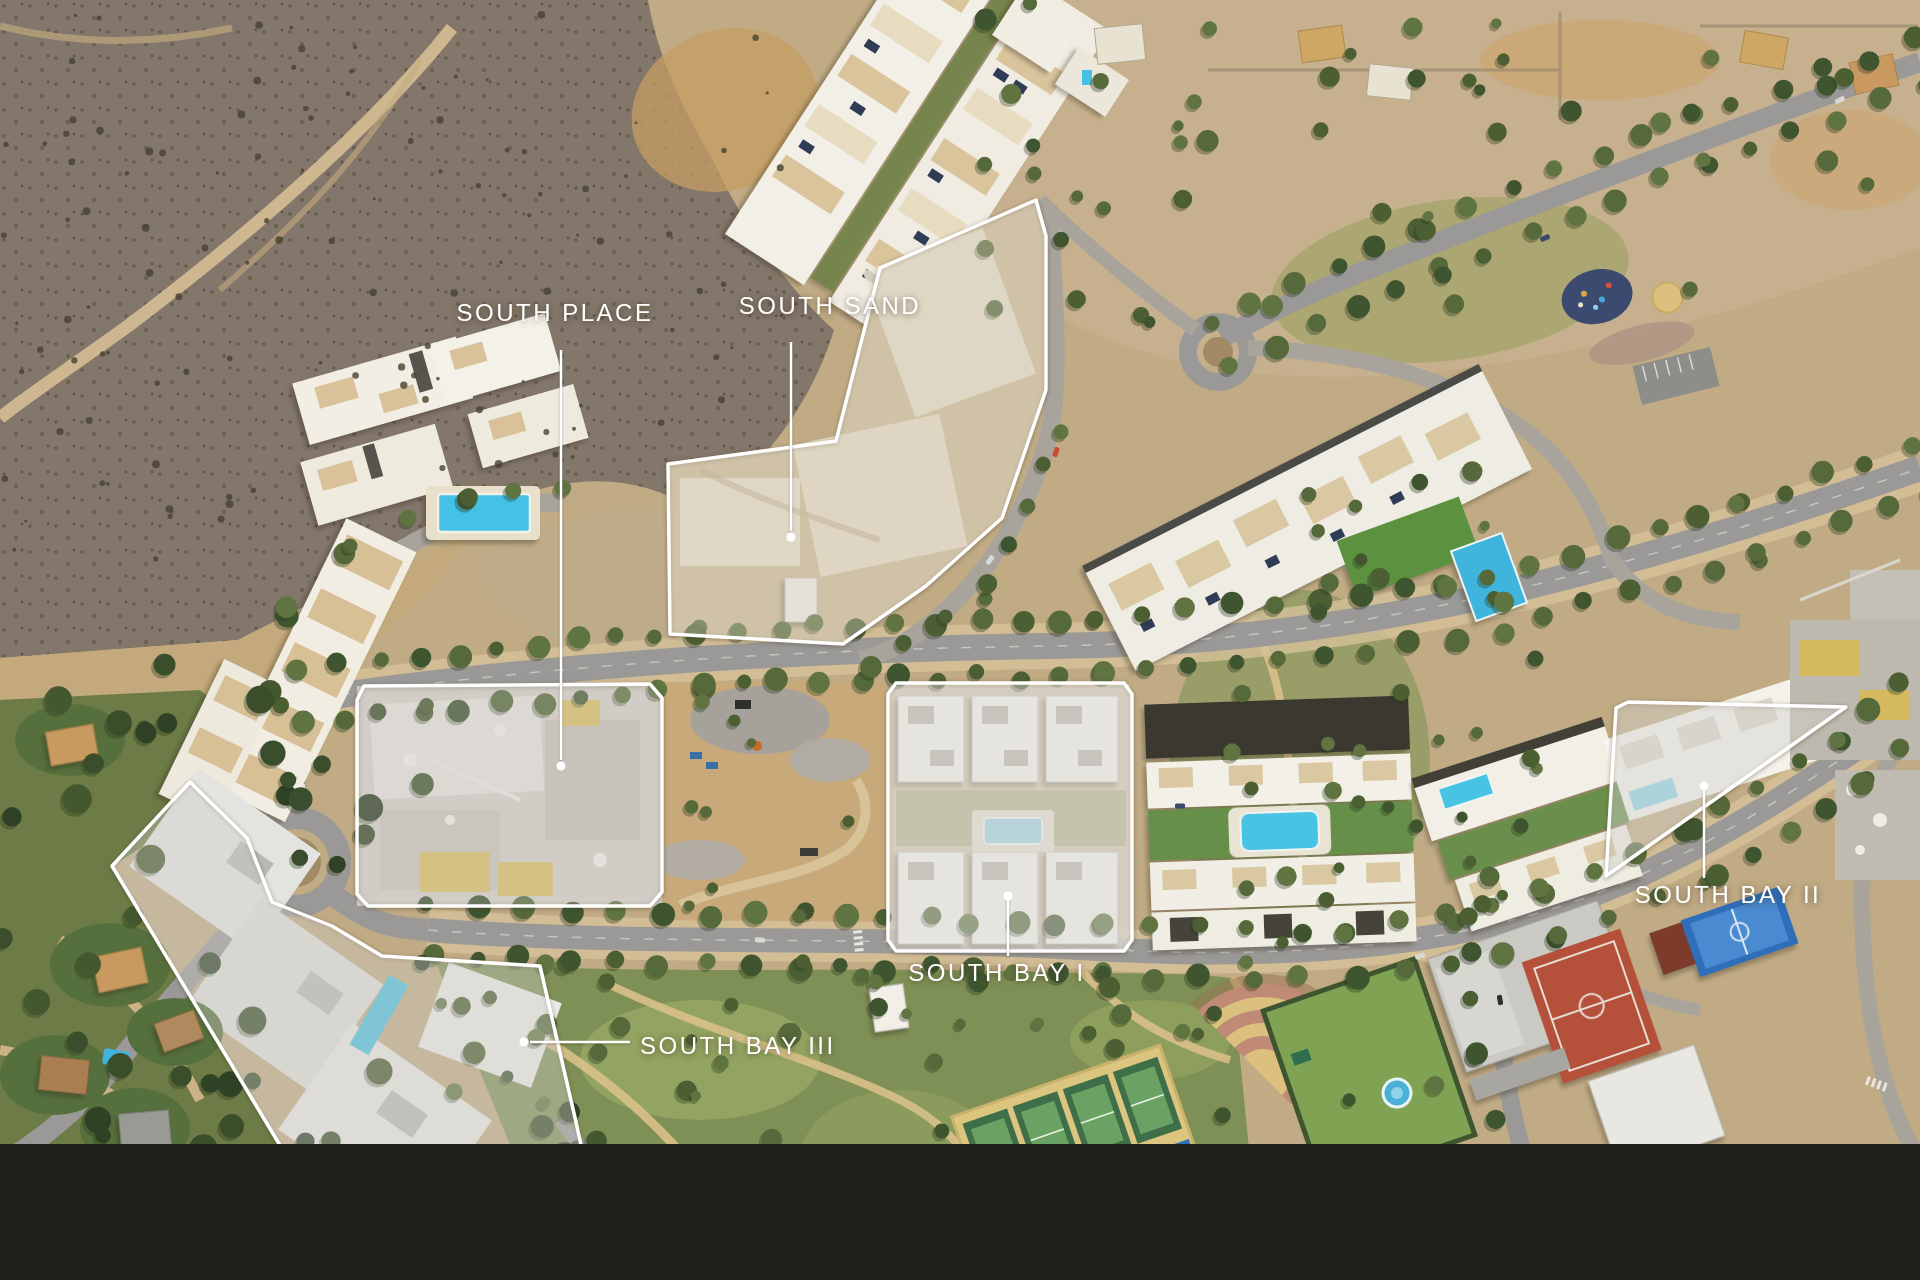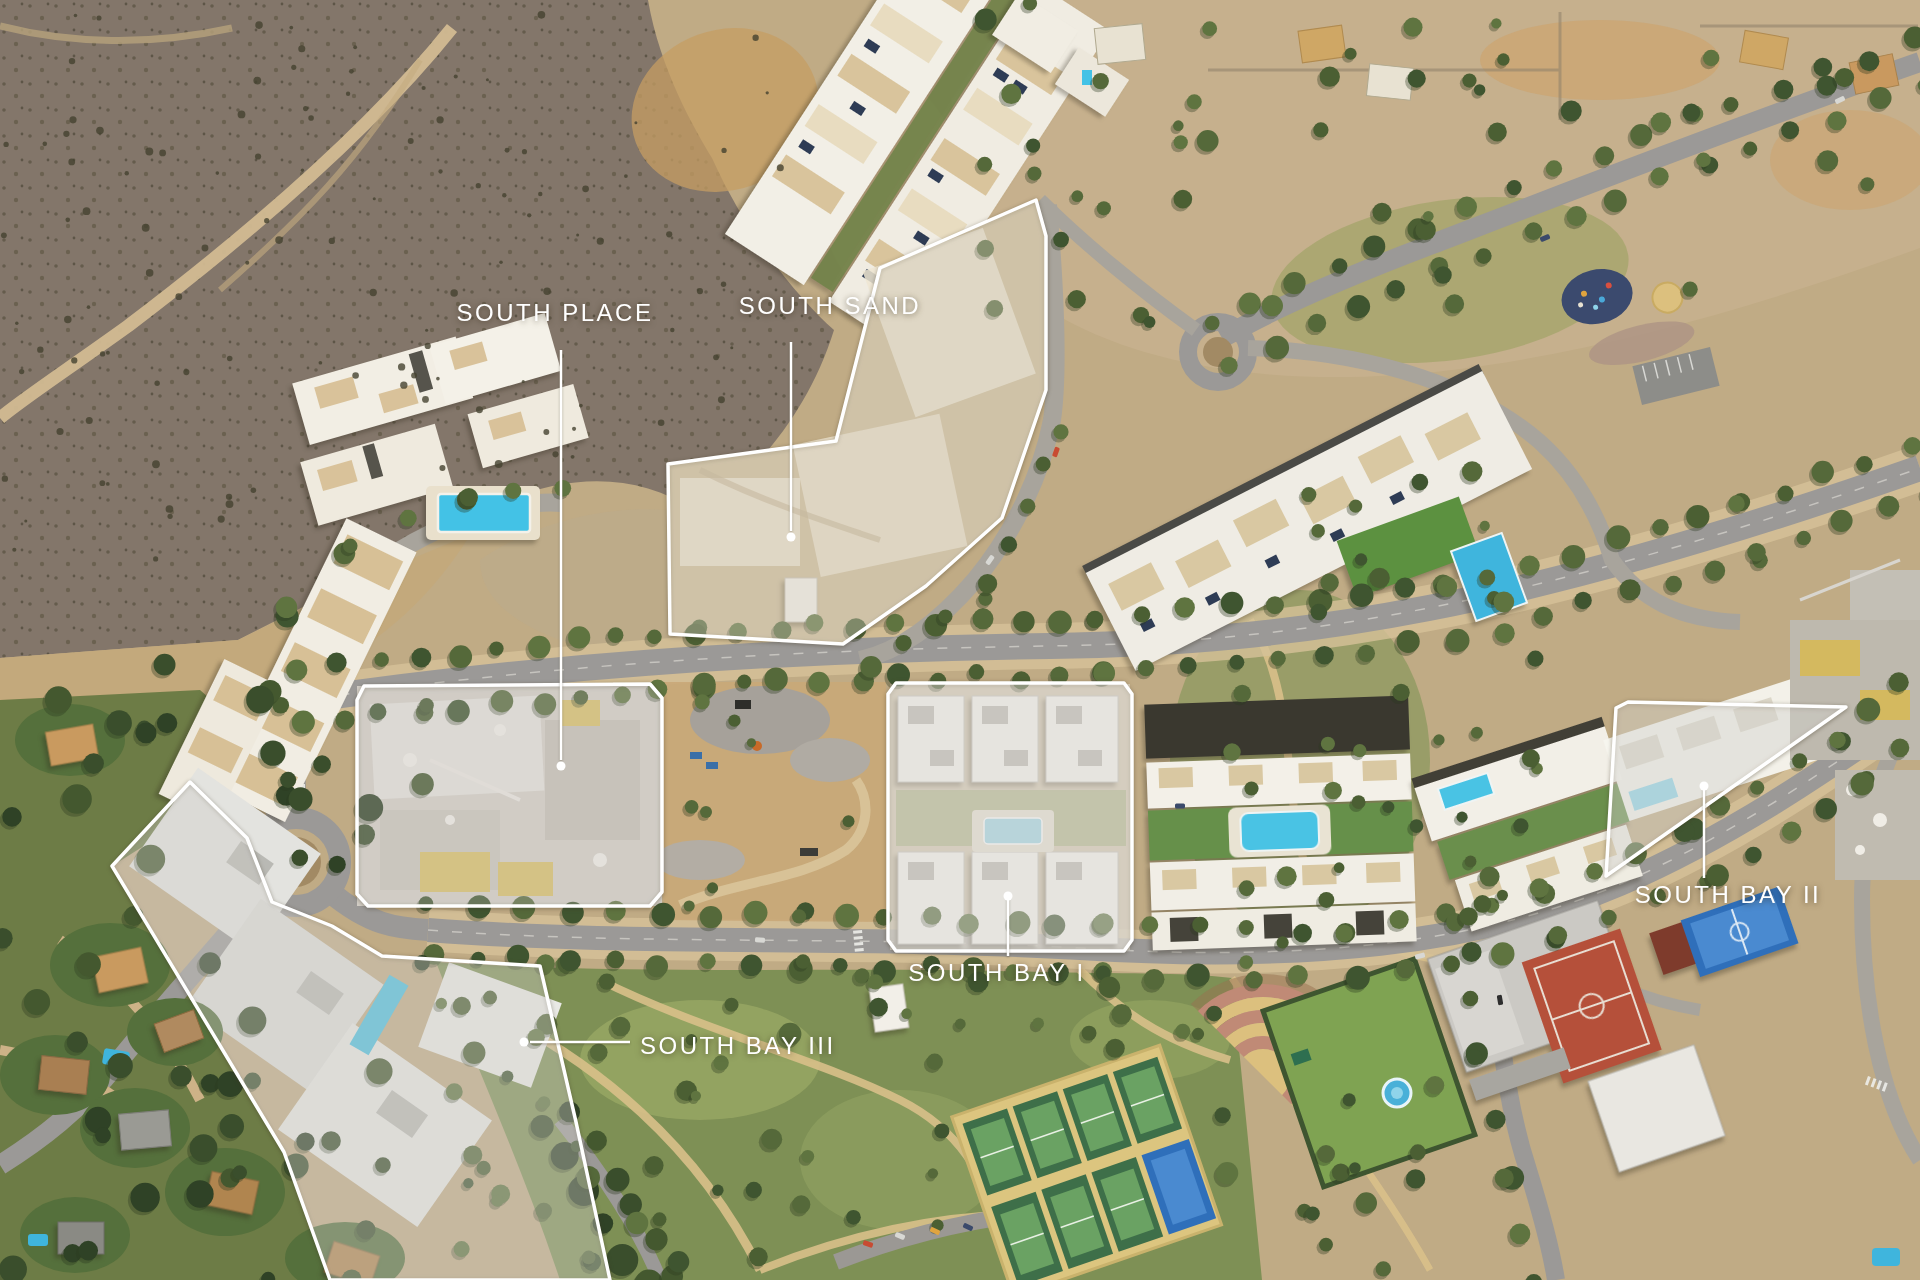--- a/index.html
+++ b/index.html
@@ -1,16 +1,16 @@
 <!DOCTYPE html>
 <html><head>
 <meta charset="utf-8">
 <style>
   html,body{margin:0;padding:0;background:#20201c;}
-  .stage{width:1920px;height:1280px;position:relative;overflow:hidden;font-family:"Liberation Sans",sans-serif;}
+  .stage{width:1920px;height:1144px;position:relative;overflow:hidden;font-family:"Liberation Sans",sans-serif;}
   svg{display:block}
   .parcel-shape{stroke:#ffffff;stroke-width:3.5;stroke-linejoin:round;stroke-linecap:round;
      filter:drop-shadow(0 1px 2px rgba(60,50,30,.45));}
   .leader{stroke:#ffffff;stroke-width:2.5;fill:none;filter:drop-shadow(0 1px 1px rgba(60,50,30,.4));}
   .leader-dot{fill:#ffffff}
   .parcel-label{fill:#ffffff;font:400 24px "Liberation Sans",sans-serif;letter-spacing:2.5px;
      filter:drop-shadow(0 1px 3px rgba(40,30,10,.6));}
   .bldg{filter:drop-shadow(-3px 4px 2px rgba(45,38,25,.33));}
 </style>
 </head>

